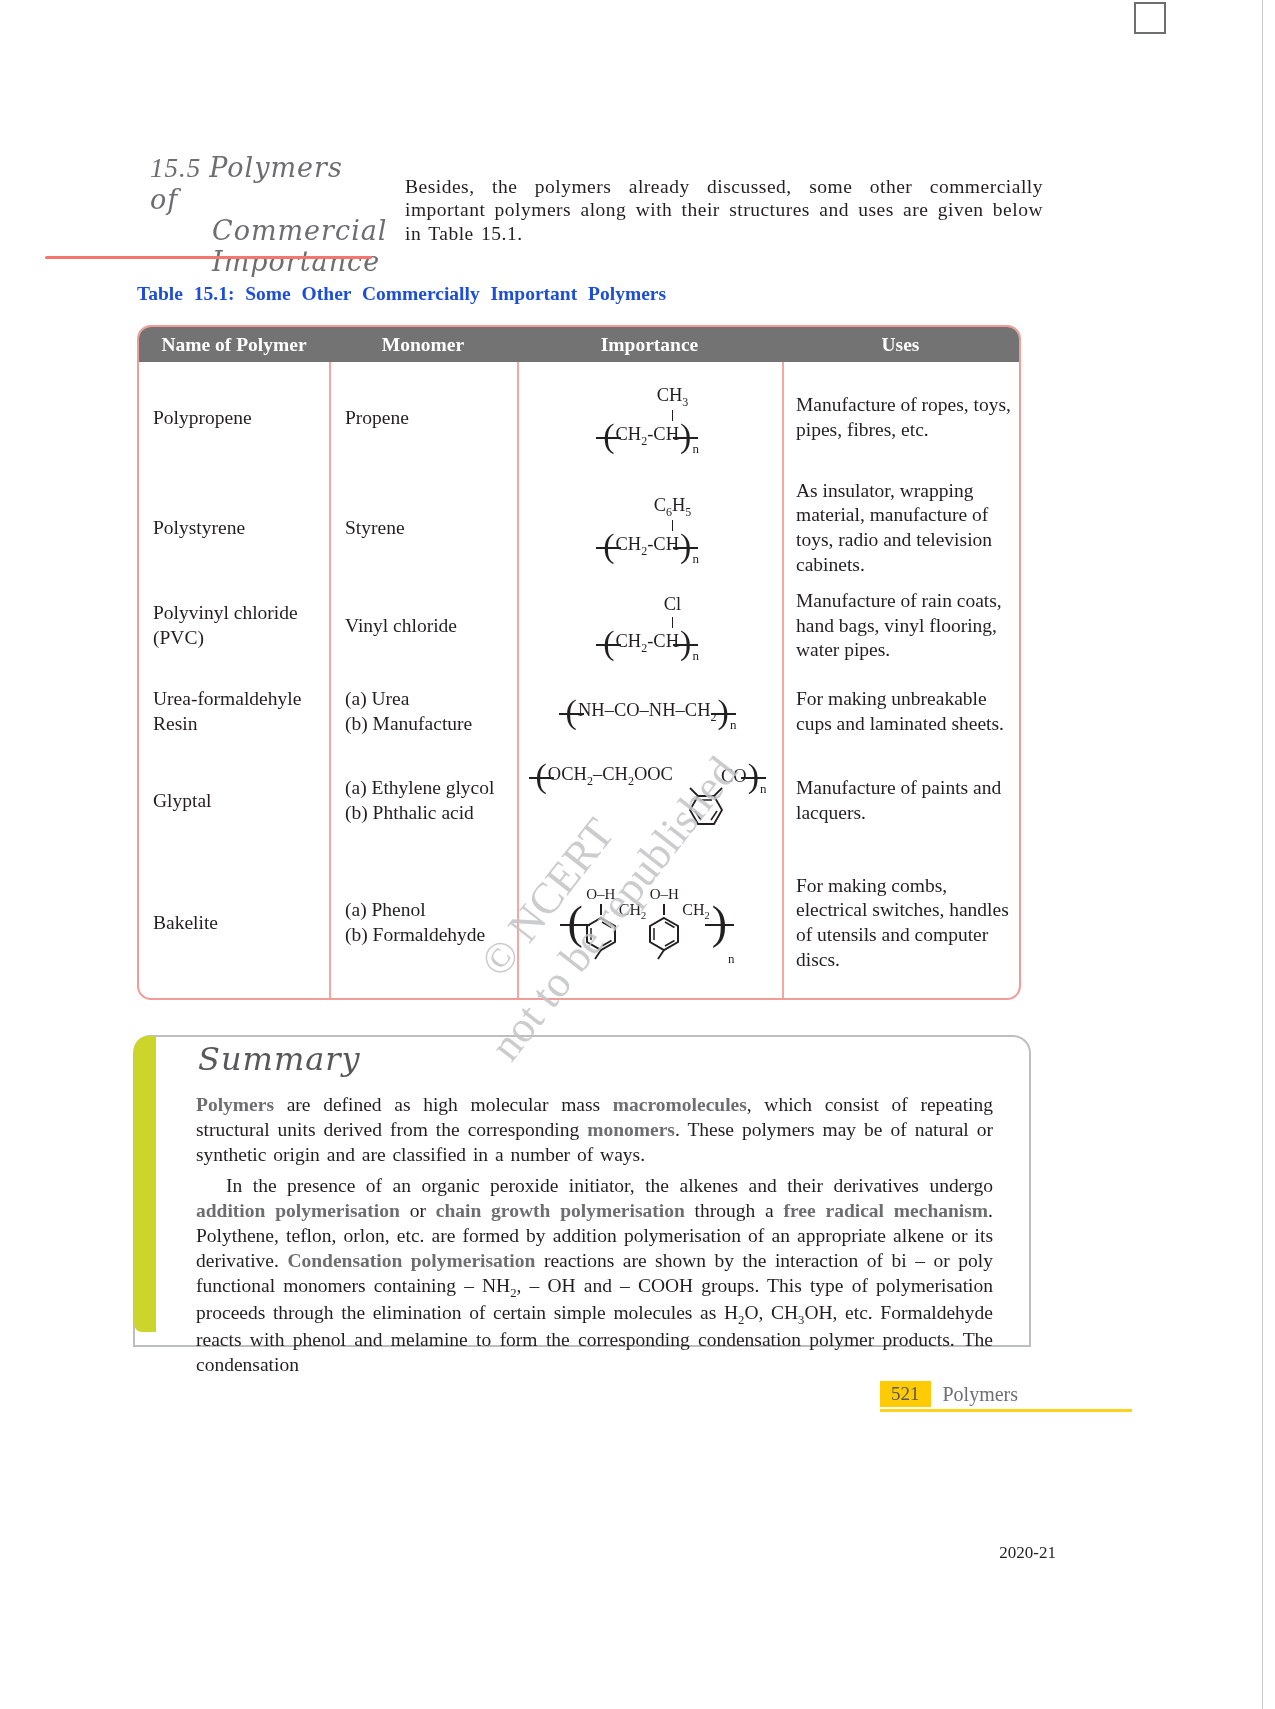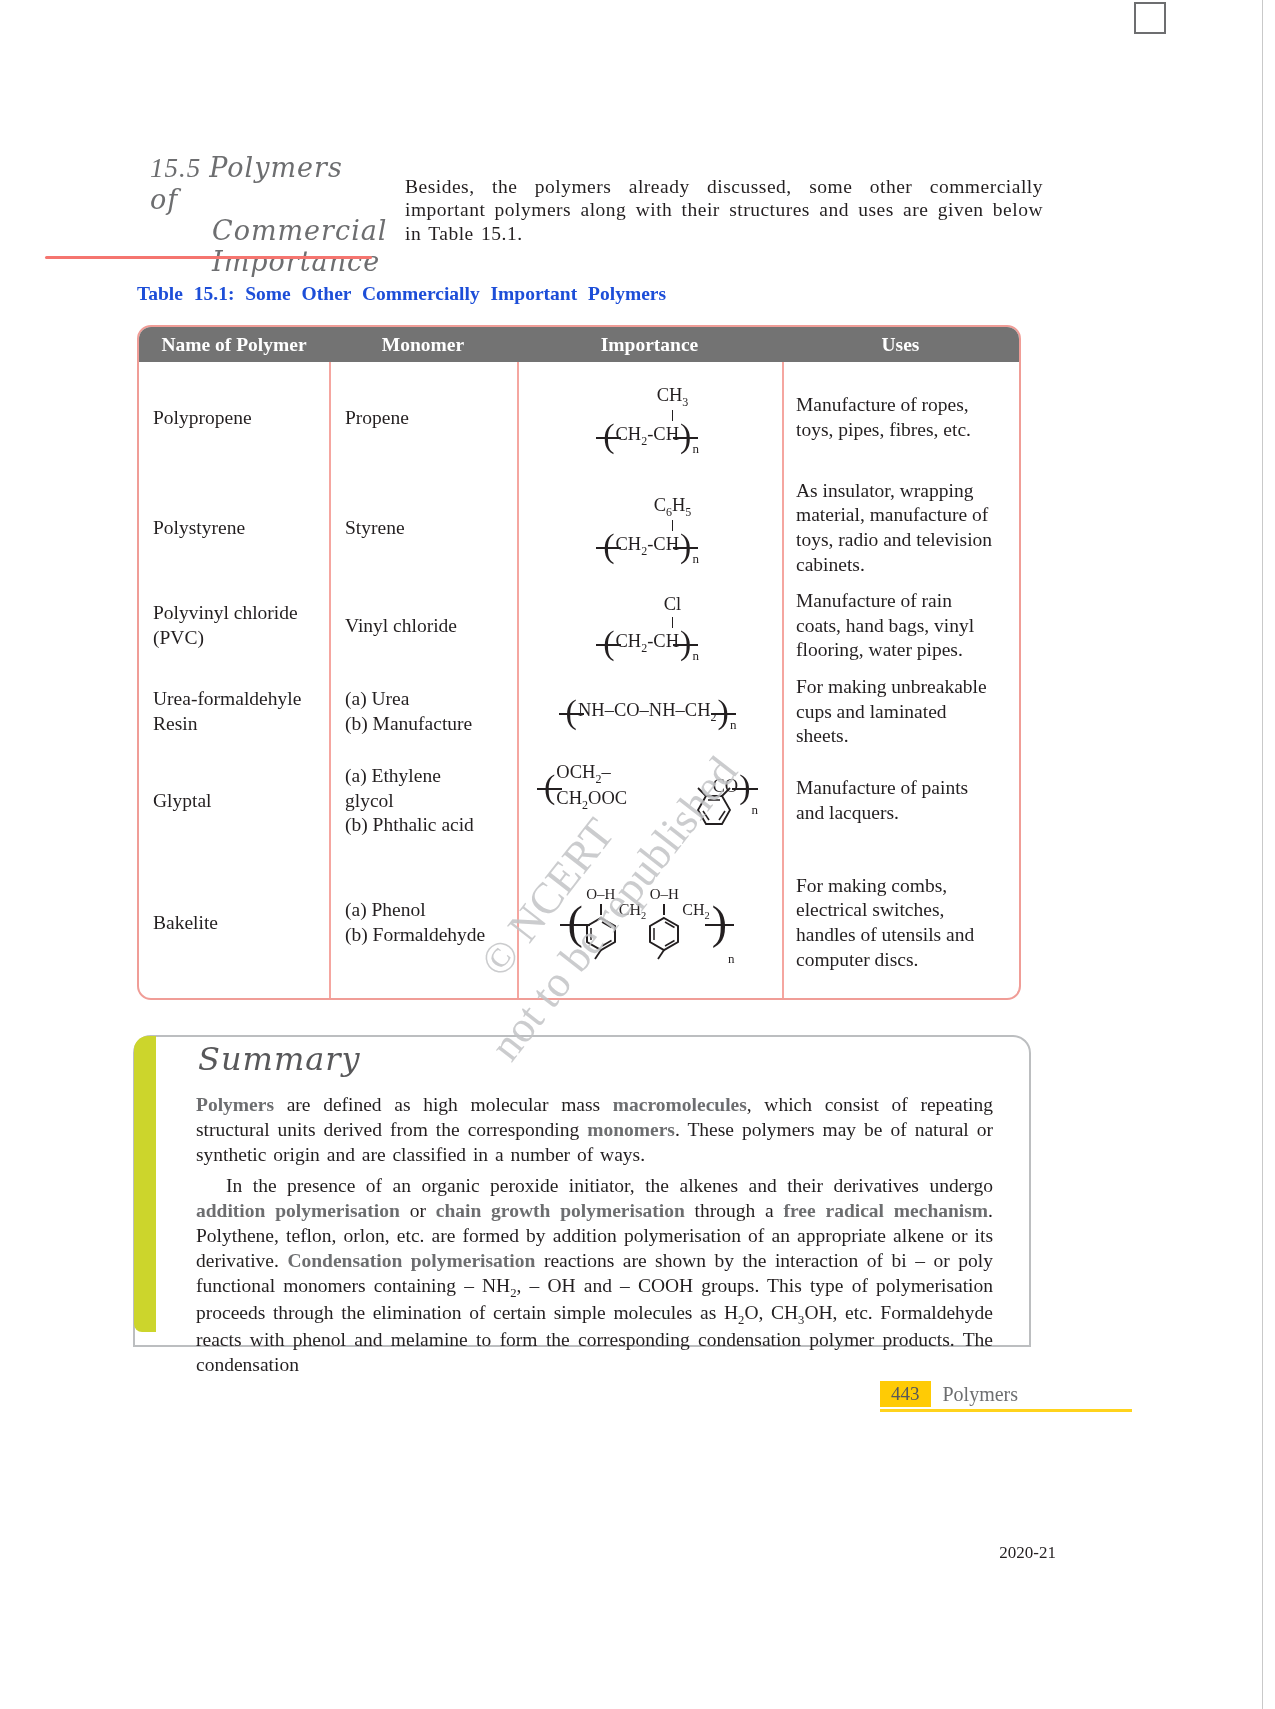--- a/index.html
+++ b/index.html
@@ -20,21 +20,21 @@
          text-align:justify;letter-spacing:0.5px;word-spacing:2px;}
   
   .table-title{position:absolute;left:137px;top:283px;width:880px;text-align:left;
                font-weight:bold;font-size:19.5px;color:#1d4ed8;word-spacing:6px;}
   .ptable{position:absolute;left:137px;top:325px;width:880px;border:2px solid #f09d97;
           border-radius:14px;overflow:hidden;background:#fff;}
   .ptable-head{display:grid;grid-template-columns:190px 188px 265px 237px;background:#737373;
                color:#fff;font-weight:bold;font-size:19.5px;height:35px;align-items:center;text-align:center;}
   .ptable-body{display:grid;grid-template-columns:190px 188px 265px 237px;
                grid-template-rows:112px 108px 88px 84px 94px 150px;}
-  .cell{display:flex;align-items:center;font-size:19.5px;line-height:1.27;padding:0 24px;}
+  .cell{display:flex;align-items:center;font-size:19.5px;line-height:1.27;padding:0 0;}
   .cell.cname,.cell.cmono{padding-left:14px;white-space:pre-line;}
   .cell.cuses{padding-left:12px;}
   .cell.b{border-left:2px solid #f5a6a0;}
   .cell.cstruct{justify-content:center;}
   
   .struct{display:flex;flex-direction:column;align-items:center;font-size:18.5px;color:#231f20;}
   .topgrp{display:flex;flex-direction:column;align-items:center;}
   .shift-r{transform:translateX(22px);}
   .vbond{width:1.6px;height:11px;background:#231f20;}
   .mainrow{display:flex;align-items:center;}
@@ -243,17 +243,17 @@
 
 <div class="summary-box"></div>
 <div class="summary-bar"></div>
 <div class="summary-title">Summary</div>
 <div class="summary-text">
   <p><strong>Polymers</strong> are defined as high molecular mass <strong>macromolecules</strong>, which consist of repeating structural units derived from the corresponding <strong>monomers</strong>. These polymers may be of natural or synthetic origin and are classified in a number of ways.</p>
   <p class="indent">In the presence of an organic peroxide initiator, the alkenes and their derivatives undergo <strong>addition polymerisation</strong> or <strong>chain growth polymerisation</strong> through a <strong>free radical mechanism</strong>. Polythene, teflon, orlon, etc. are formed by addition polymerisation of an appropriate alkene or its derivative. <strong>Condensation polymerisation</strong> reactions are shown by the interaction of bi – or poly functional monomers containing – NH<sub>2</sub>, – OH and – COOH groups. This type of polymerisation proceeds through the elimination of certain simple molecules as H<sub>2</sub>O, CH<sub>3</sub>OH, etc. Formaldehyde reacts with phenol and melamine to form the corresponding condensation polymer products. The condensation</p>
 </div>
 
 <div class="footer-tab">
-  <span class="page-number-badge">443</span>
+  <span class="page-number-badge">521</span>
   <span class="chapter-label">Polymers</span>
 </div>
 <div class="footer-rule"></div>
 <div class="year-label">2020-21</div>
 
 </body></html>

